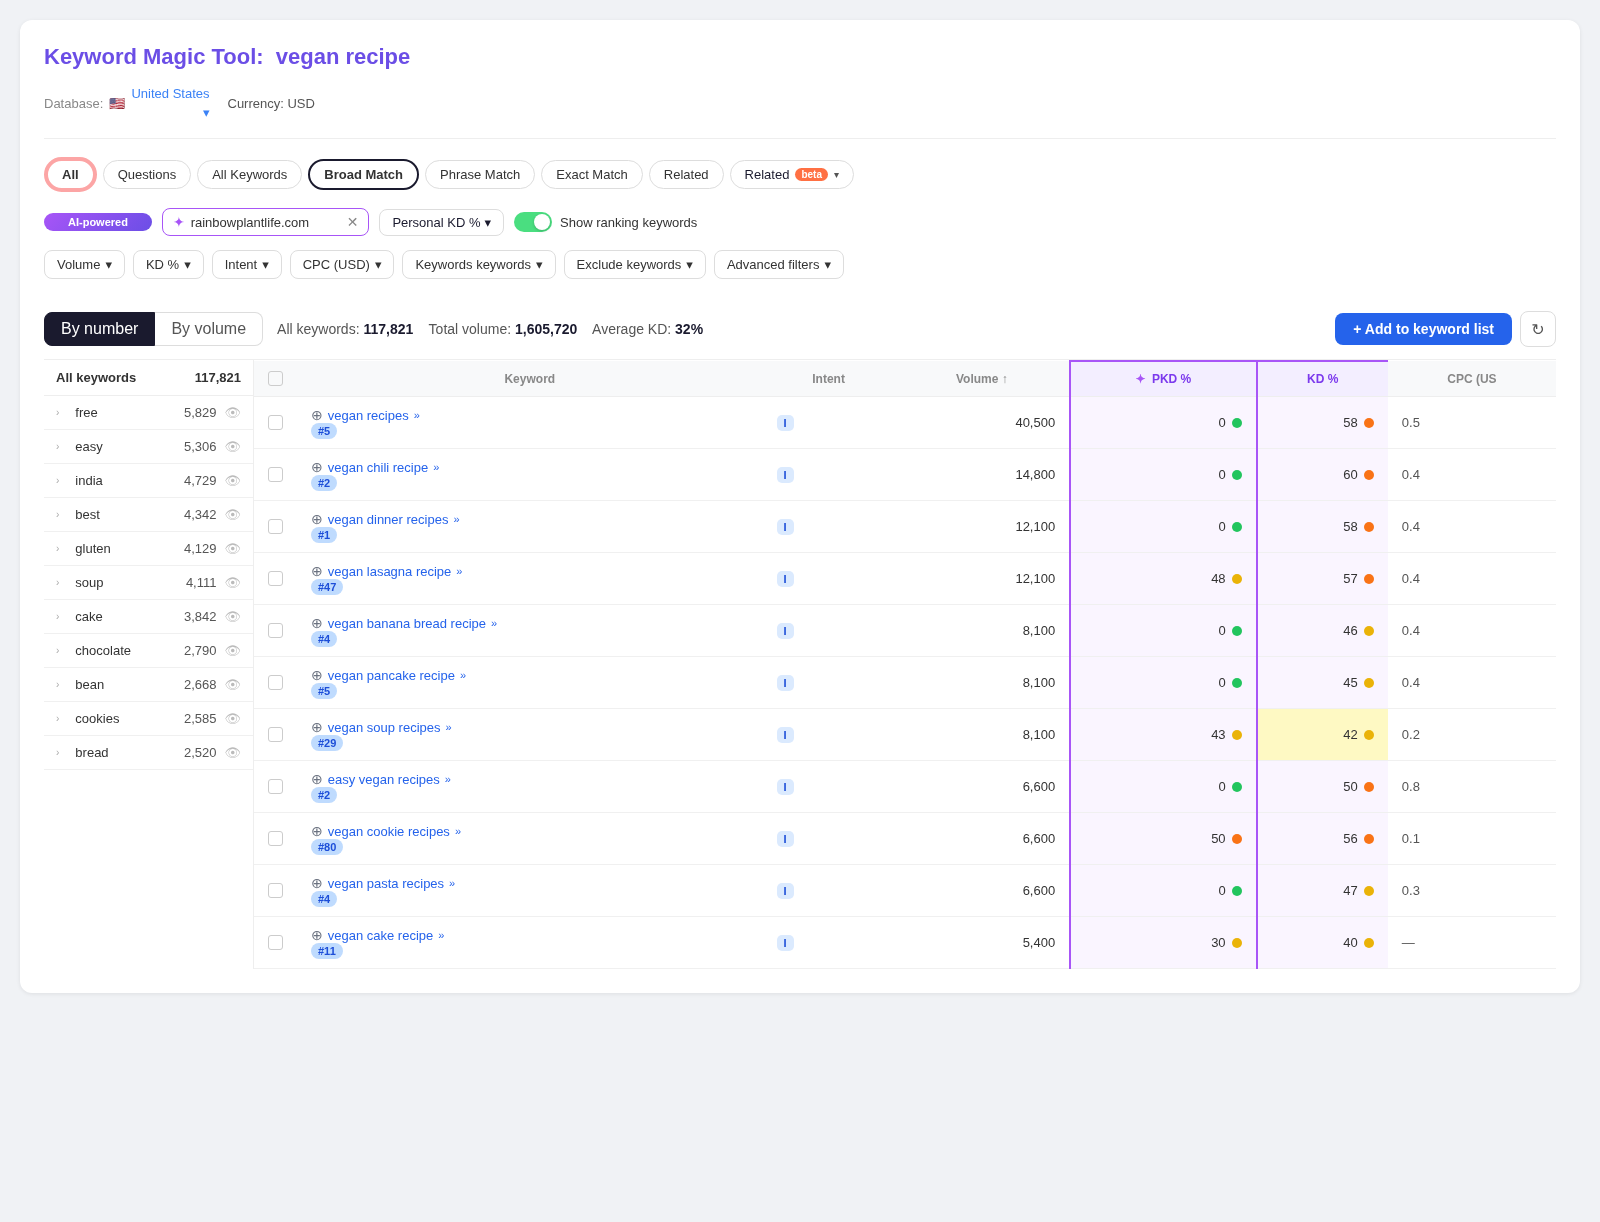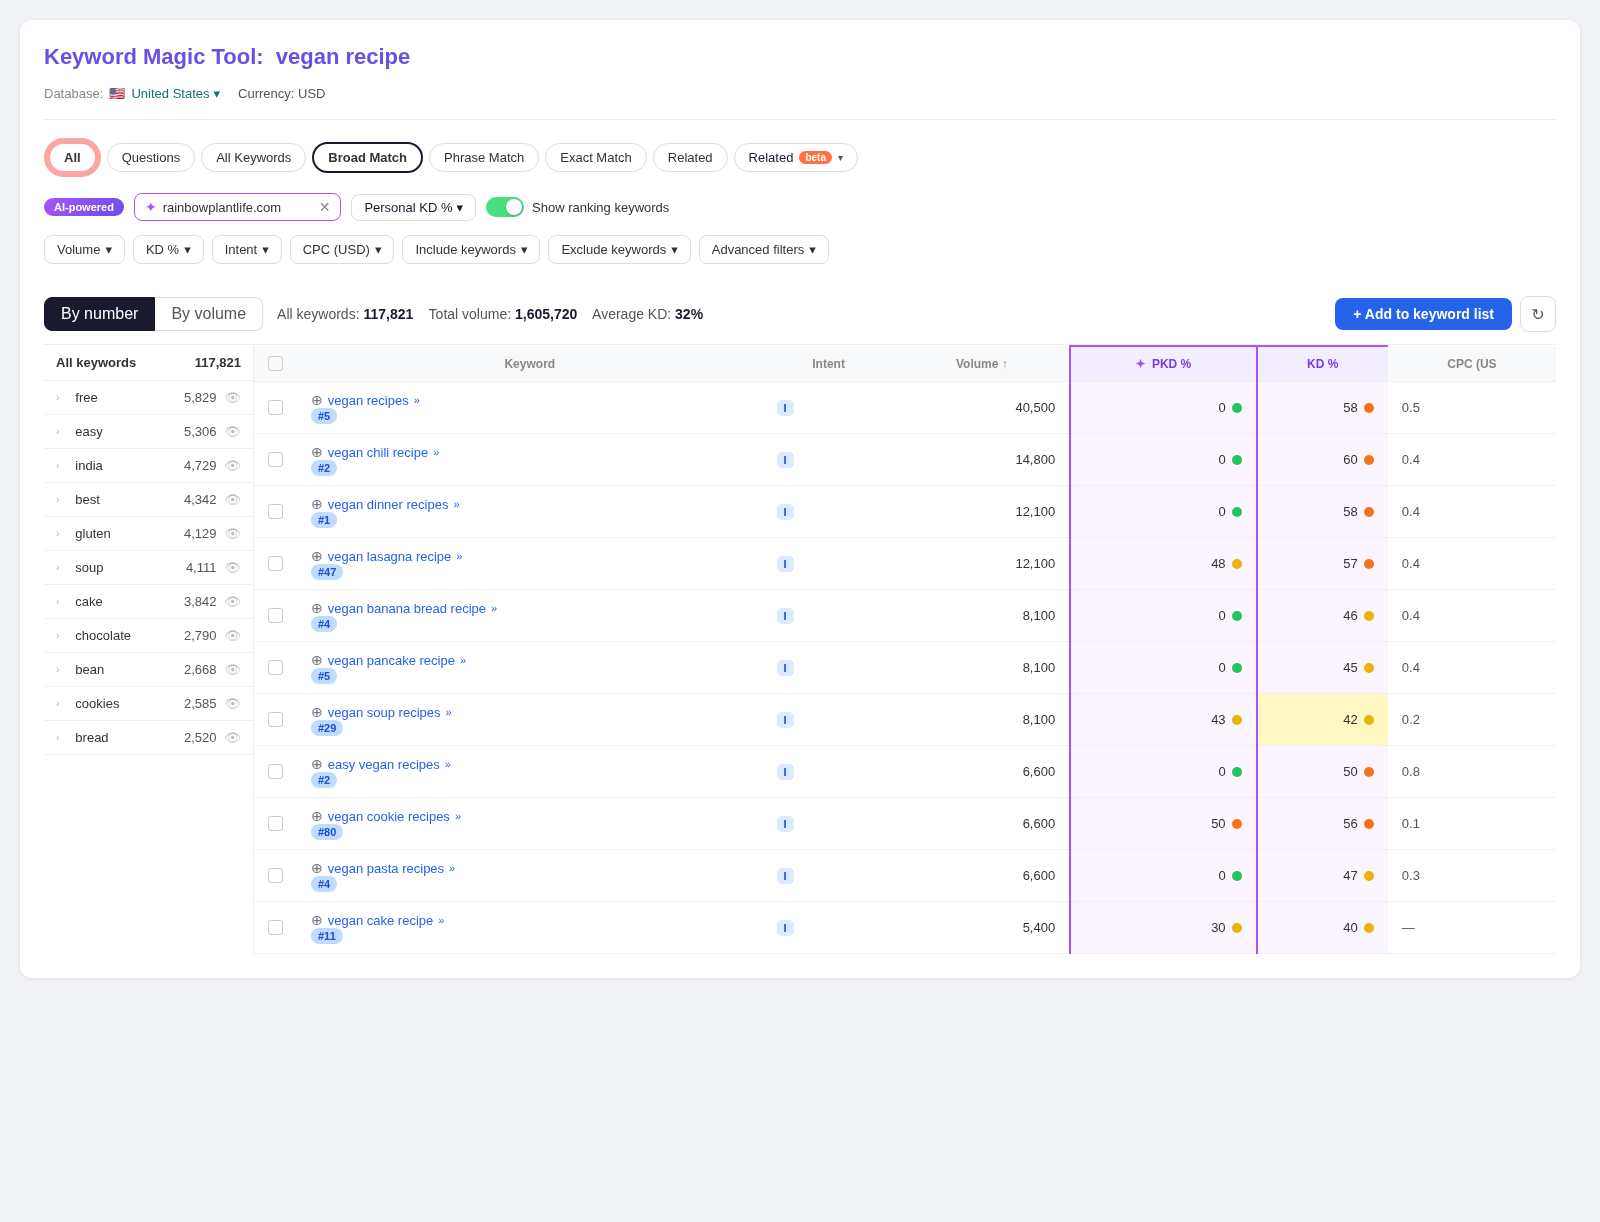--- a/index.html
+++ b/index.html
@@ -3,35 +3,35 @@
   <meta charset="utf-8">
   <style>
     * { box-sizing: border-box; margin: 0; padding: 0; }
     body { font-family: -apple-system, BlinkMacSystemFont, 'Segoe UI', sans-serif; background: #f0f2f5; color: #1a1a2e; font-size: 14px; }
     .page-wrapper { background: #f0f2f5; min-height: 100vh; padding: 20px; }
     .main-card { background: #fff; border-radius: 12px; padding: 24px; box-shadow: 0 1px 4px rgba(0,0,0,0.08); }
     .page-title { font-size: 22px; font-weight: 600; margin-bottom: 8px; }
     .page-title span { color: #6b4ee6; }
     .subtitle { font-size: 13px; color: #555; display: flex; align-items: center; gap: 6px; margin-bottom: 18px; padding-bottom: 18px; border-bottom: 1px solid #eee; }
     .subtitle .db-label { color: #888; }
-    .db-link { color: #0f766e; text-decoration: none; display: flex; align-items: flex-end; gap: 4px; }
+    .db-link { color: #3b82f6; text-decoration: none; display: flex; align-items: flex-end; gap: 4px; flex-direction: column; }
     .currency { color: #555; margin-left: 12px; }
 
     
     .tabs-row { display: flex; align-items: center; gap: 6px; flex-wrap: wrap; margin-bottom: 16px; }
     .tab { padding: 6px 14px; border-radius: 20px; border: 1px solid #ddd; background: #fff; cursor: pointer; font-size: 13px; color: #333; white-space: nowrap; }
-    .tab.active { border: 6px solid #fca5a5; font-weight: 600; background: #fff; }
+    .tab.active { border: 4px solid #fca5a5; font-weight: 600; background: #fff; }
     .tab.selected { border: 2px solid #1a1a2e; font-weight: 600; }
     .languages-tab { display: flex; align-items: center; gap: 6px; padding: 6px 14px; border-radius: 20px; border: 1px solid #ddd; background: #fff; cursor: pointer; font-size: 13px; }
     .beta-badge { background: #ff7043; color: #fff; font-size: 10px; padding: 1px 6px; border-radius: 8px; font-weight: 600; }
     .chevron { font-size: 10px; color: #555; }
 
     
     .filter-row { display: flex; align-items: center; gap: 10px; margin-bottom: 14px; flex-wrap: wrap; }
-    .ai-badge { background: linear-gradient(135deg, #a855f7, #6b4ee6); color: #fff; font-size: 11px; font-weight: 600; padding: 3px 10px; border-radius: 12px; }
+    .ai-badge { background: linear-gradient(135deg, #a855f7, #6b4ee6); color: #fff; font-size: 11px; font-weight: 600; padding: 3px 24px; border-radius: 12px; }
     .domain-input-wrap { display: flex; align-items: center; background: #fff; border: 1px solid #a855f7; border-radius: 8px; padding: 5px 10px; gap: 6px; min-width: 180px; }
     .domain-input-wrap .sparkle { color: #a855f7; font-size: 14px; }
     .domain-input { border: none; outline: none; font-size: 13px; color: #333; width: 150px; }
     .domain-clear { color: #888; cursor: pointer; font-size: 14px; }
     .kd-select { display: flex; align-items: center; gap: 4px; padding: 5px 12px; border: 1px solid #ddd; border-radius: 8px; background: #fff; cursor: pointer; font-size: 13px; }
     .toggle-row { display: flex; align-items: center; gap: 8px; }
     .toggle { width: 38px; height: 20px; background: #4ade80; border-radius: 10px; position: relative; cursor: pointer; }
     .toggle-knob { width: 16px; height: 16px; background: #fff; border-radius: 50%; position: absolute; top: 2px; right: 2px; box-shadow: 0 1px 3px rgba(0,0,0,0.2); }
     .toggle-label { font-size: 13px; color: #333; }
 
@@ -164,21 +164,21 @@
       </button>
       <button class="filter-btn">
         <span>Intent</span>
         <span>▾</span>
       </button>
       <button class="filter-btn">
         <span>CPC (USD)</span>
         <span>▾</span>
       </button>
       <button class="filter-btn">
-        <span>Include keywords</span>
+        <span>Keywords keywords</span>
         <span>▾</span>
       </button>
       <button class="filter-btn">
         <span>Exclude keywords</span>
         <span>▾</span>
       </button>
       <button class="filter-btn">
         <span>Advanced filters</span>
         <span>▾</span>
       </button>

